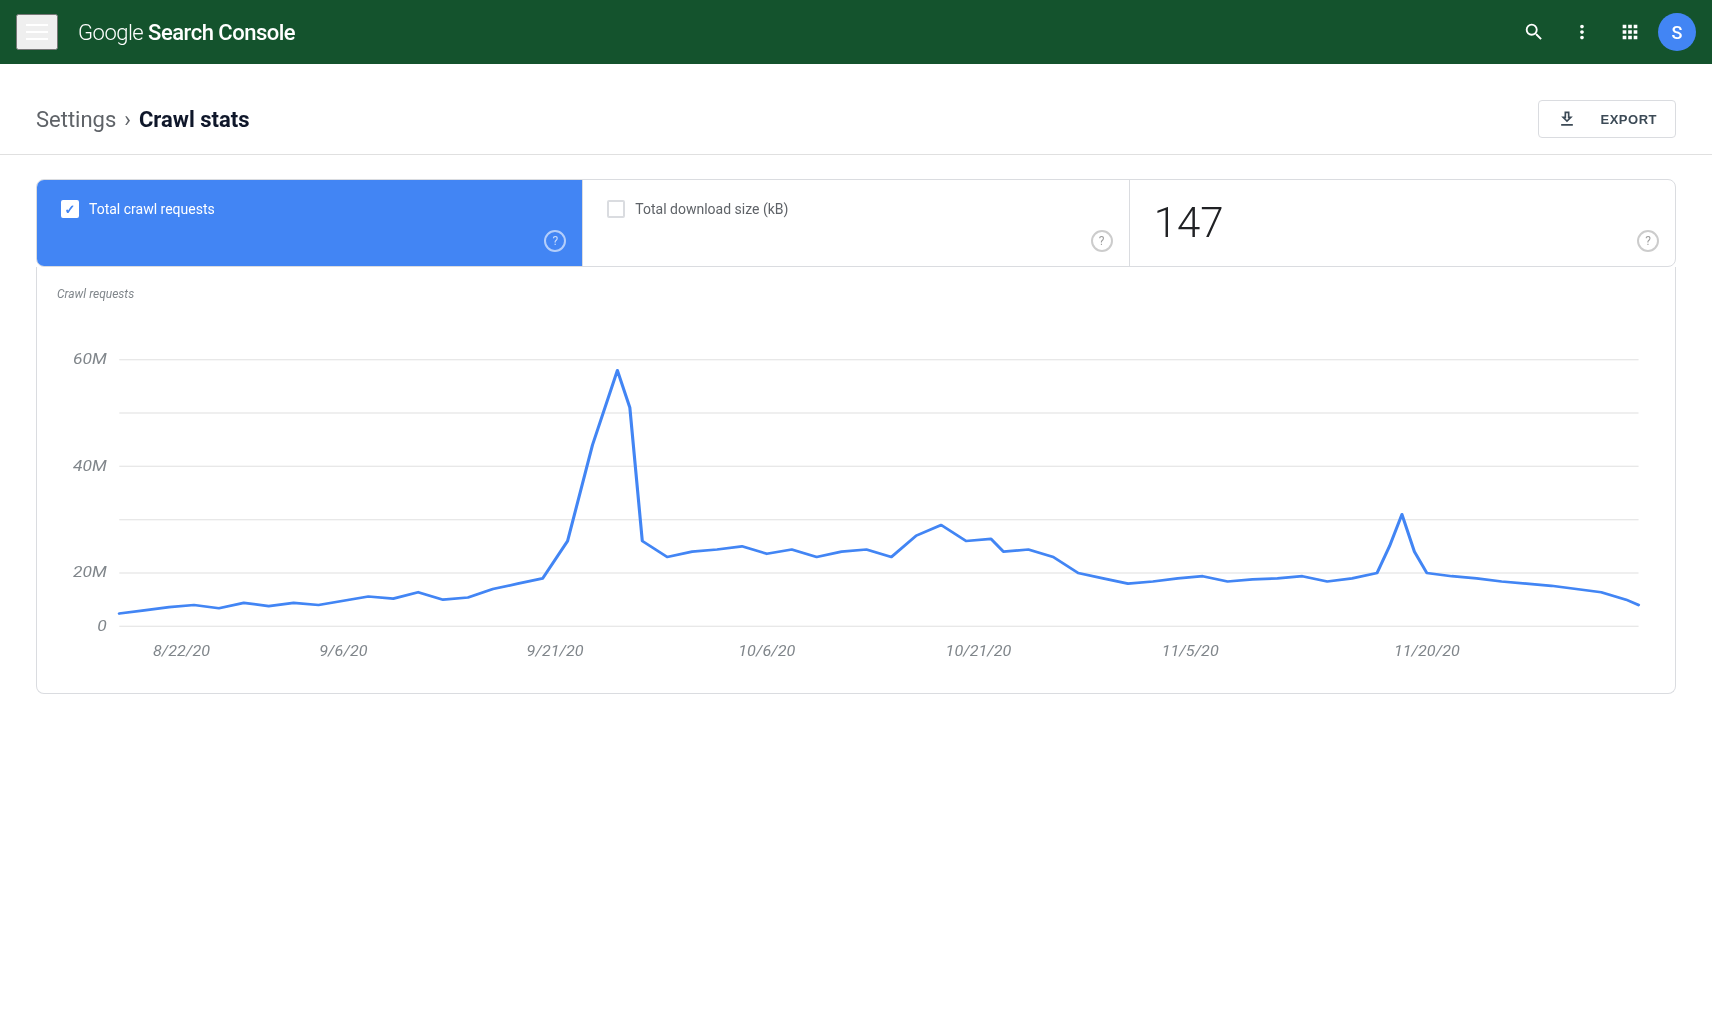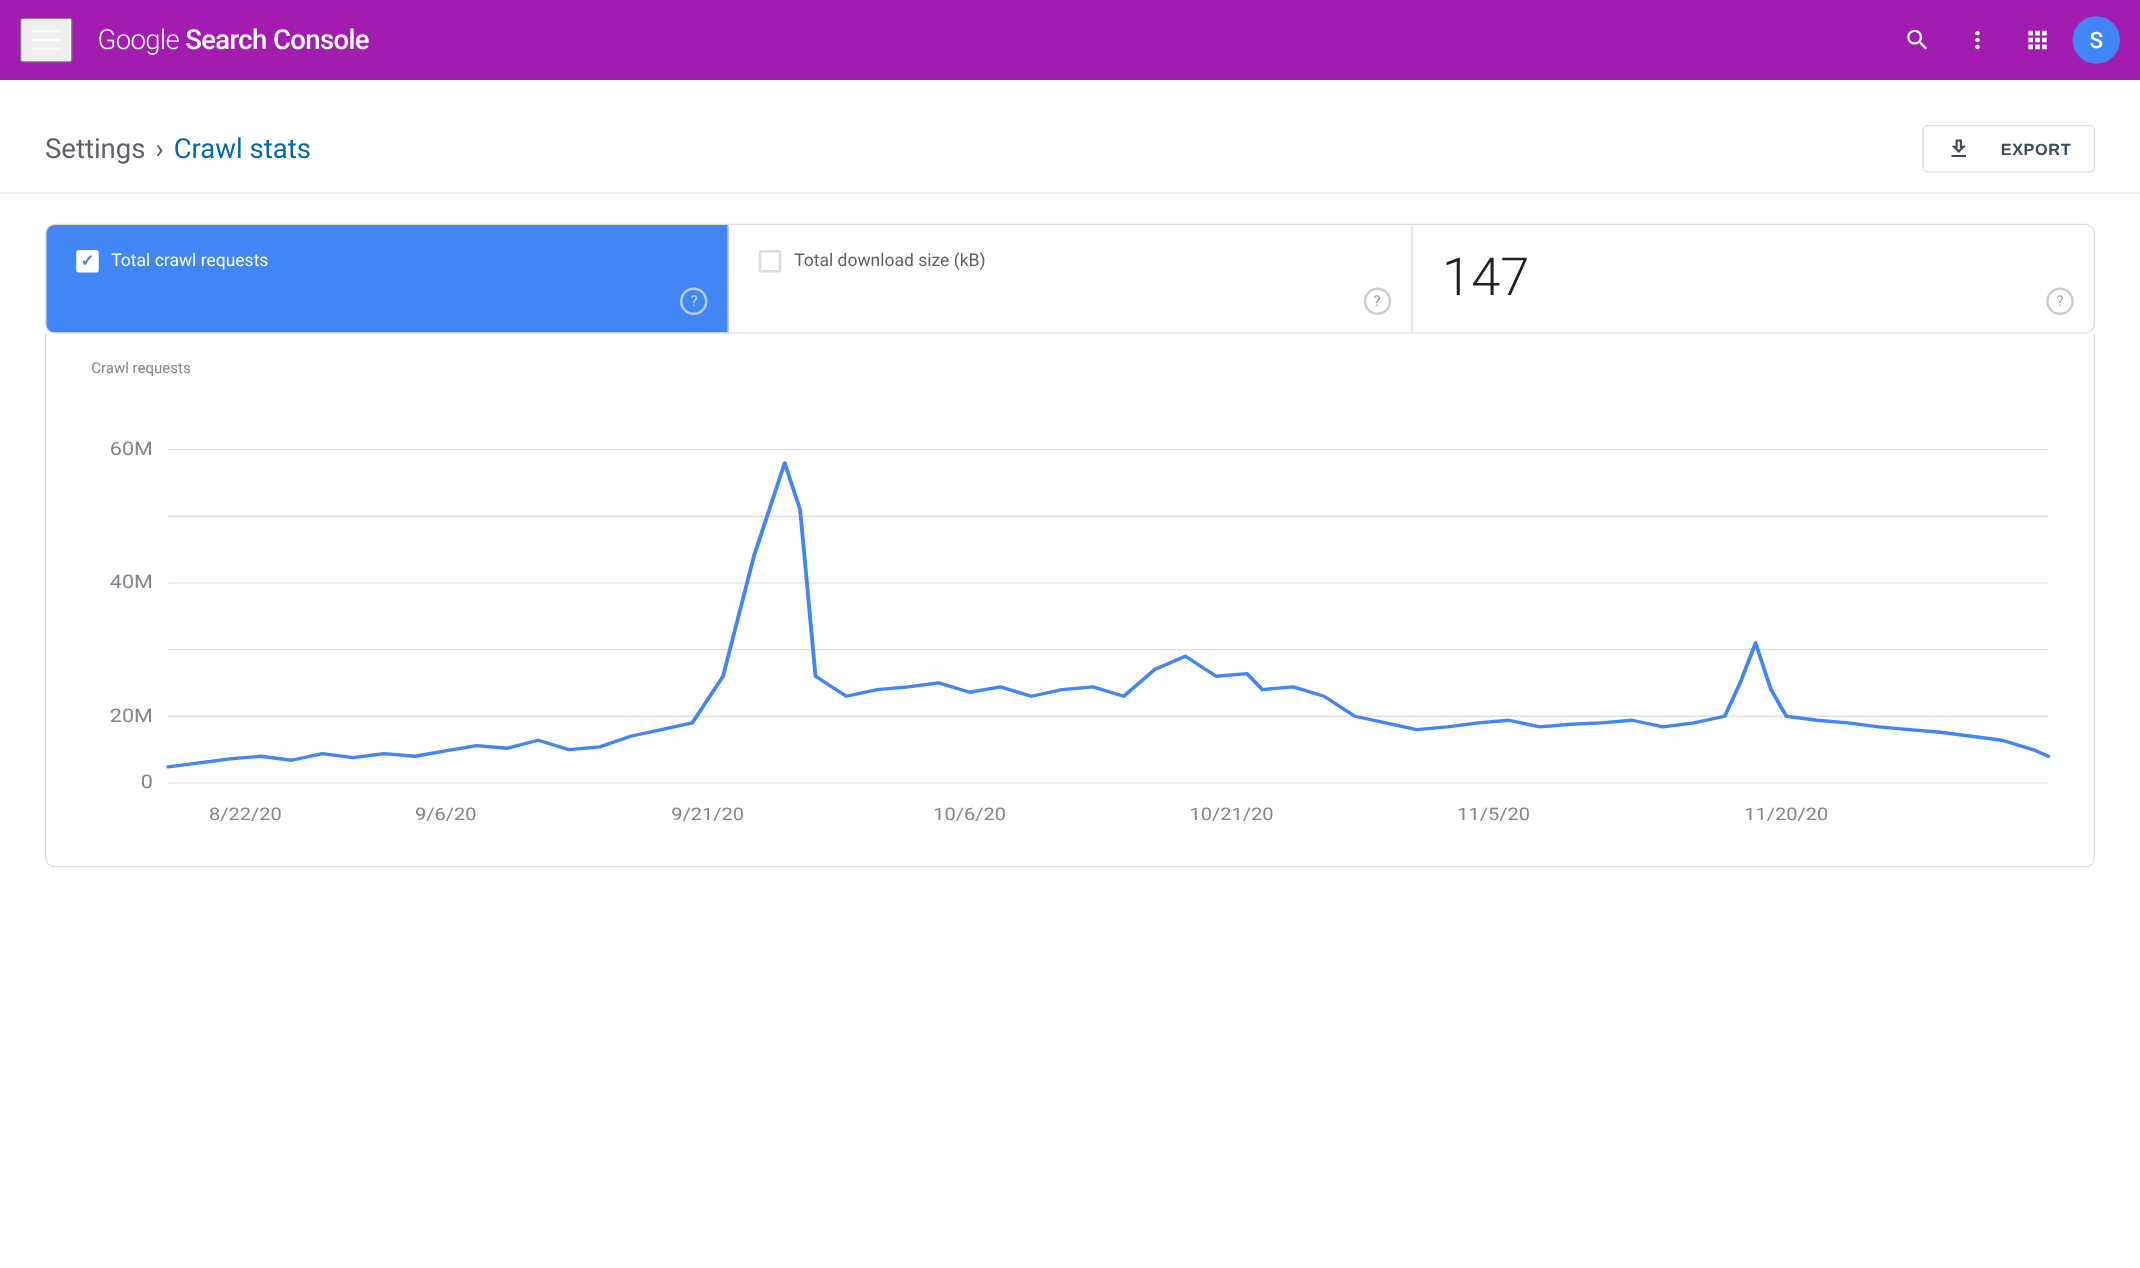--- a/index.html
+++ b/index.html
@@ -1,20 +1,20 @@
 <!DOCTYPE html>
 <html><head>
   <meta charset="utf-8">
   <style>
     * { box-sizing: border-box; margin: 0; padding: 0; }
     body { font-family: 'Google Sans', Roboto, Arial, sans-serif; background: #fff; }
 
     
     .header {
-      background: #a21caf;
+      background: #14532d;
       height: 64px;
       display: flex;
       align-items: center;
       padding: 0 16px;
       gap: 20px;
     }
     .header-menu-icon {
       color: #fff;
       font-size: 22px;
       cursor: pointer;
@@ -85,22 +85,22 @@
       cursor: pointer;
       font-weight: 400;
     }
     .breadcrumb-chevron {
       font-size: 22px;
       color: #5f6368;
       margin: 0 8px;
     }
     .breadcrumb-current {
       font-size: 22px;
-      font-weight: 400;
-      color: #0369a1;
+      font-weight: 700;
+      color: #0f172a;
     }
     .breadcrumb-spacer { flex: 1; }
     .export-btn {
       display: flex;
       align-items: center;
       gap: 24px;
       border: 1px solid #dadce0;
       background: #fff;
       padding: 8px 18px;
       border-radius: 4px;
@@ -195,22 +195,23 @@
     .stat-card.active .stat-help {
       border-color: rgba(255,255,255,0.6);
       color: rgba(255,255,255,0.7);
     }
 
     
     .chart-container {
       border: 1px solid #dadce0;
       border-top: none;
       border-radius: 0 0 8px 8px;
-      padding: 20px 24px 24px 36px;
+      padding: 20px 24px 24px 20px;
       background: #fff;
+      font-style: italic;
     }
     .chart-title {
       font-size: 12px;
       color: #80868b;
       margin-bottom: 8px;
     }
     .chart-wrap {
       position: relative;
       height: 320px;
       margin-top: 48px;

